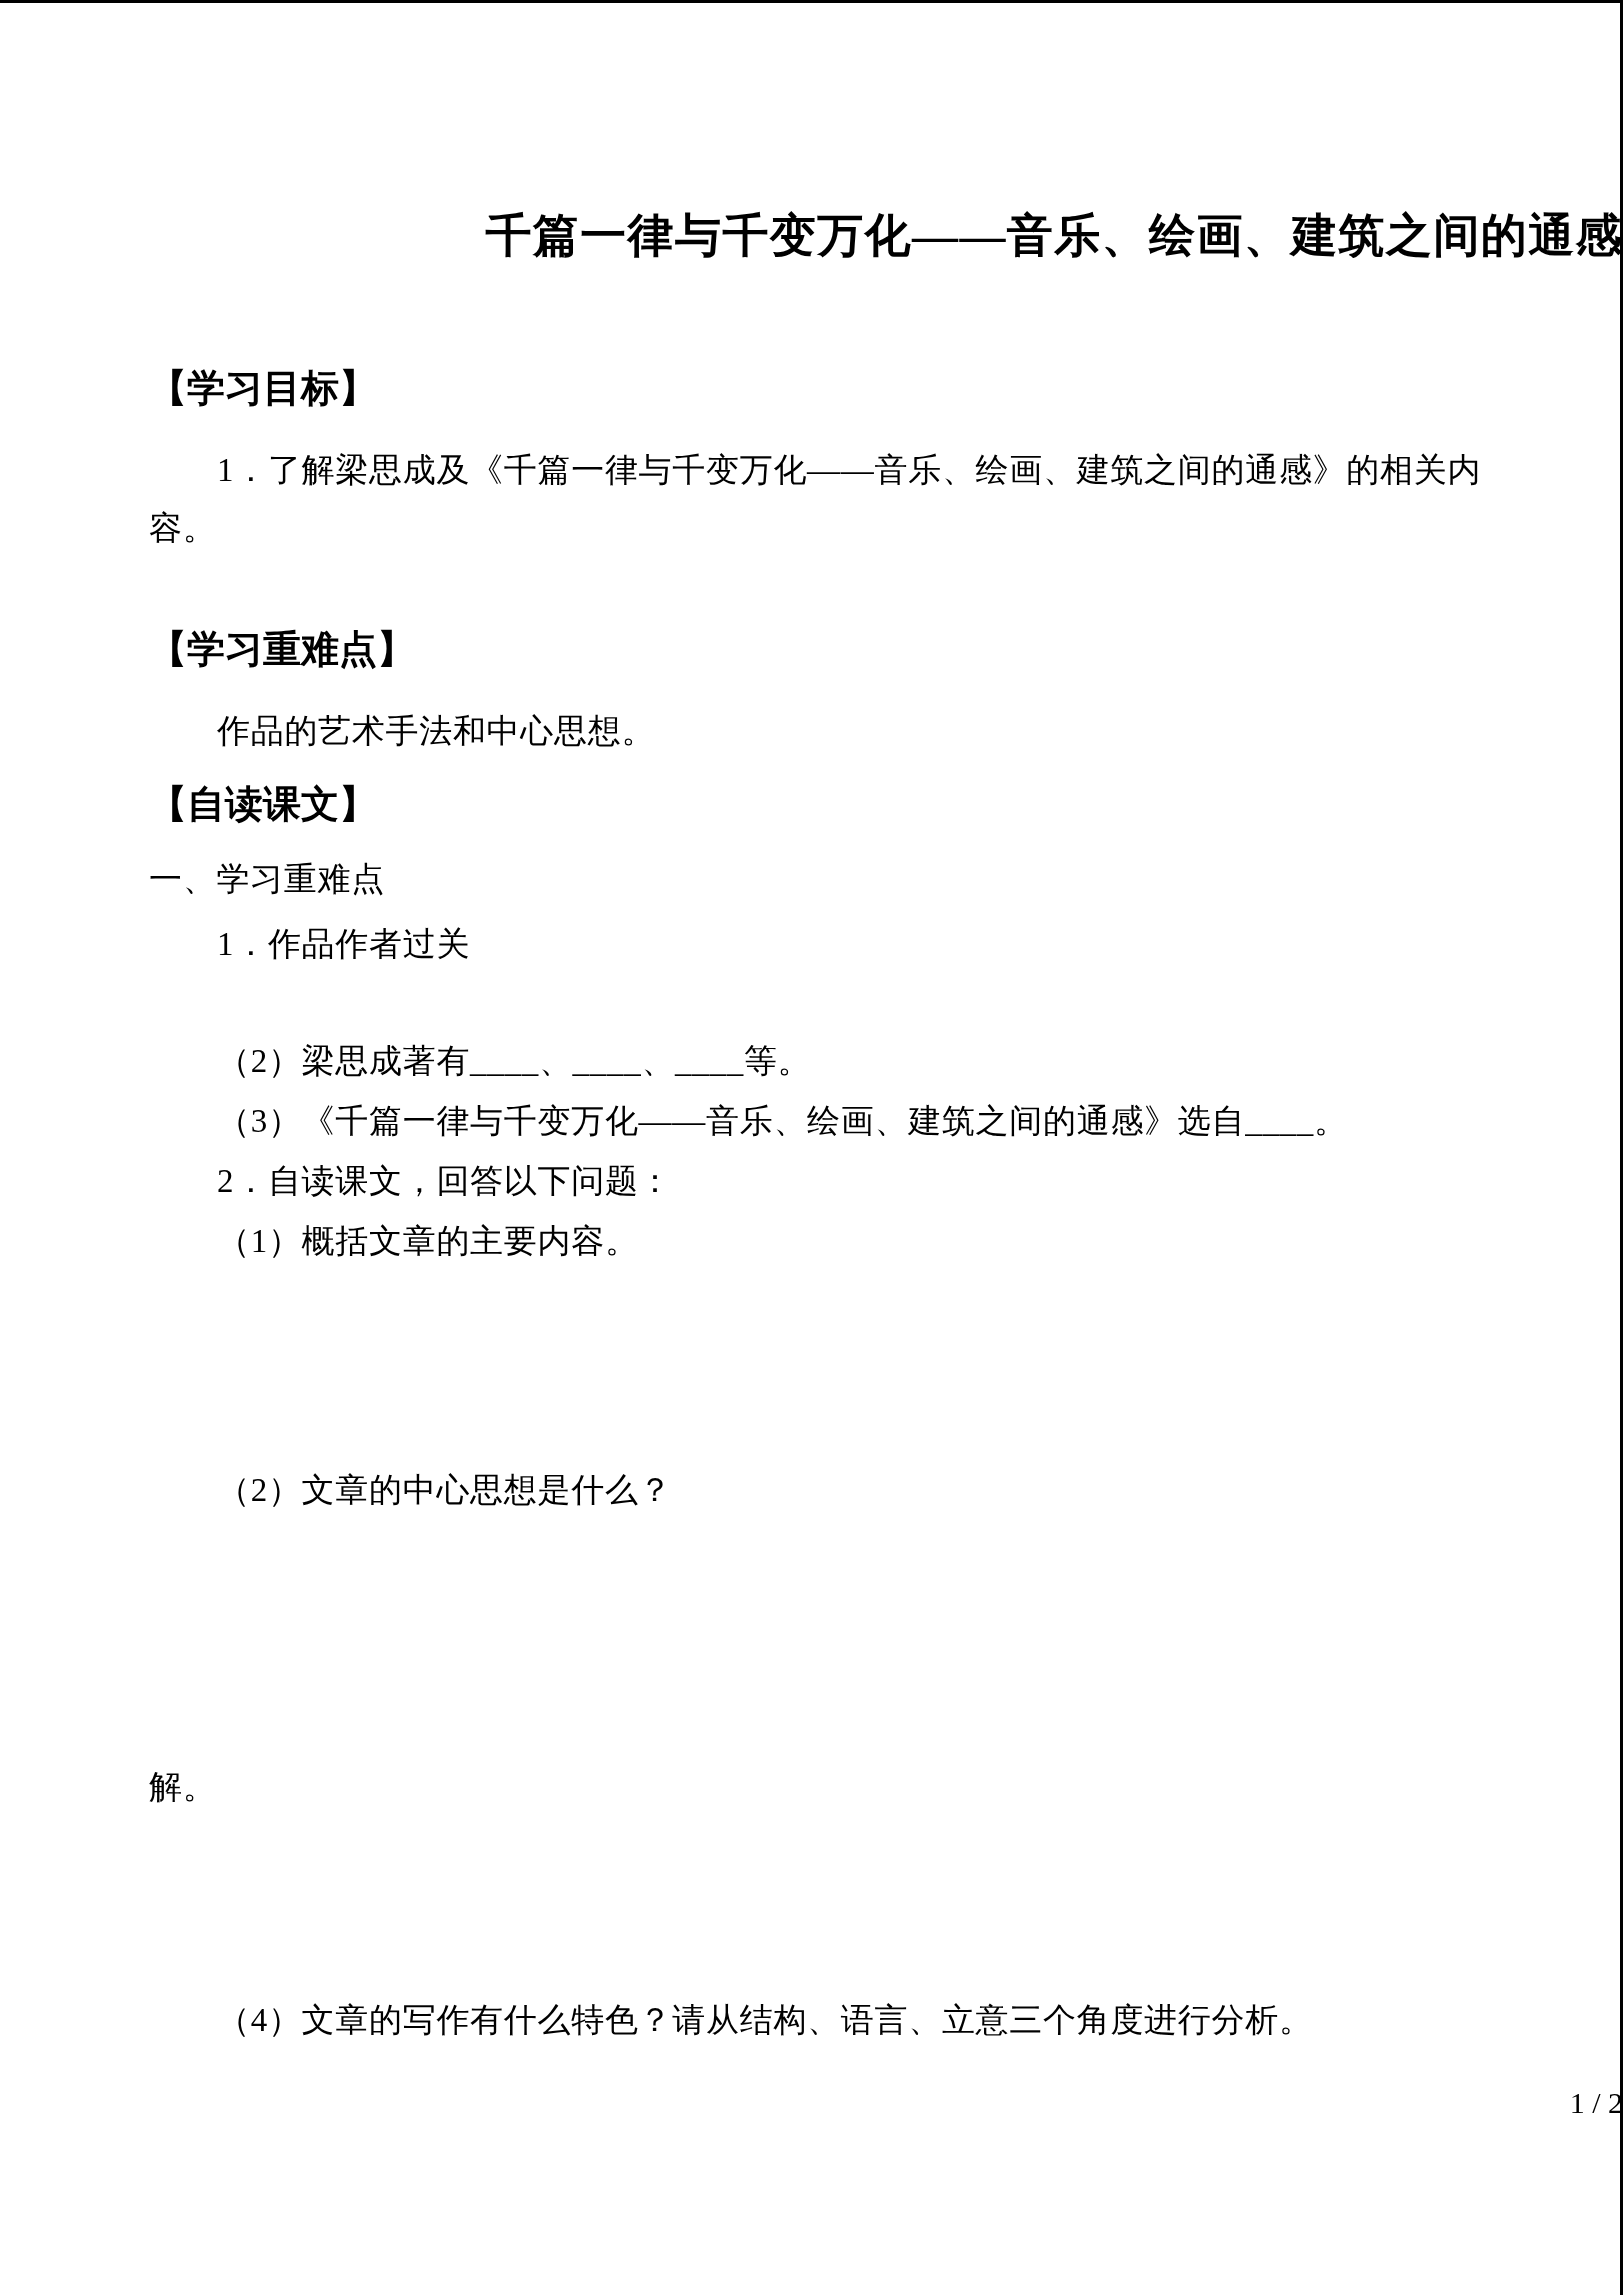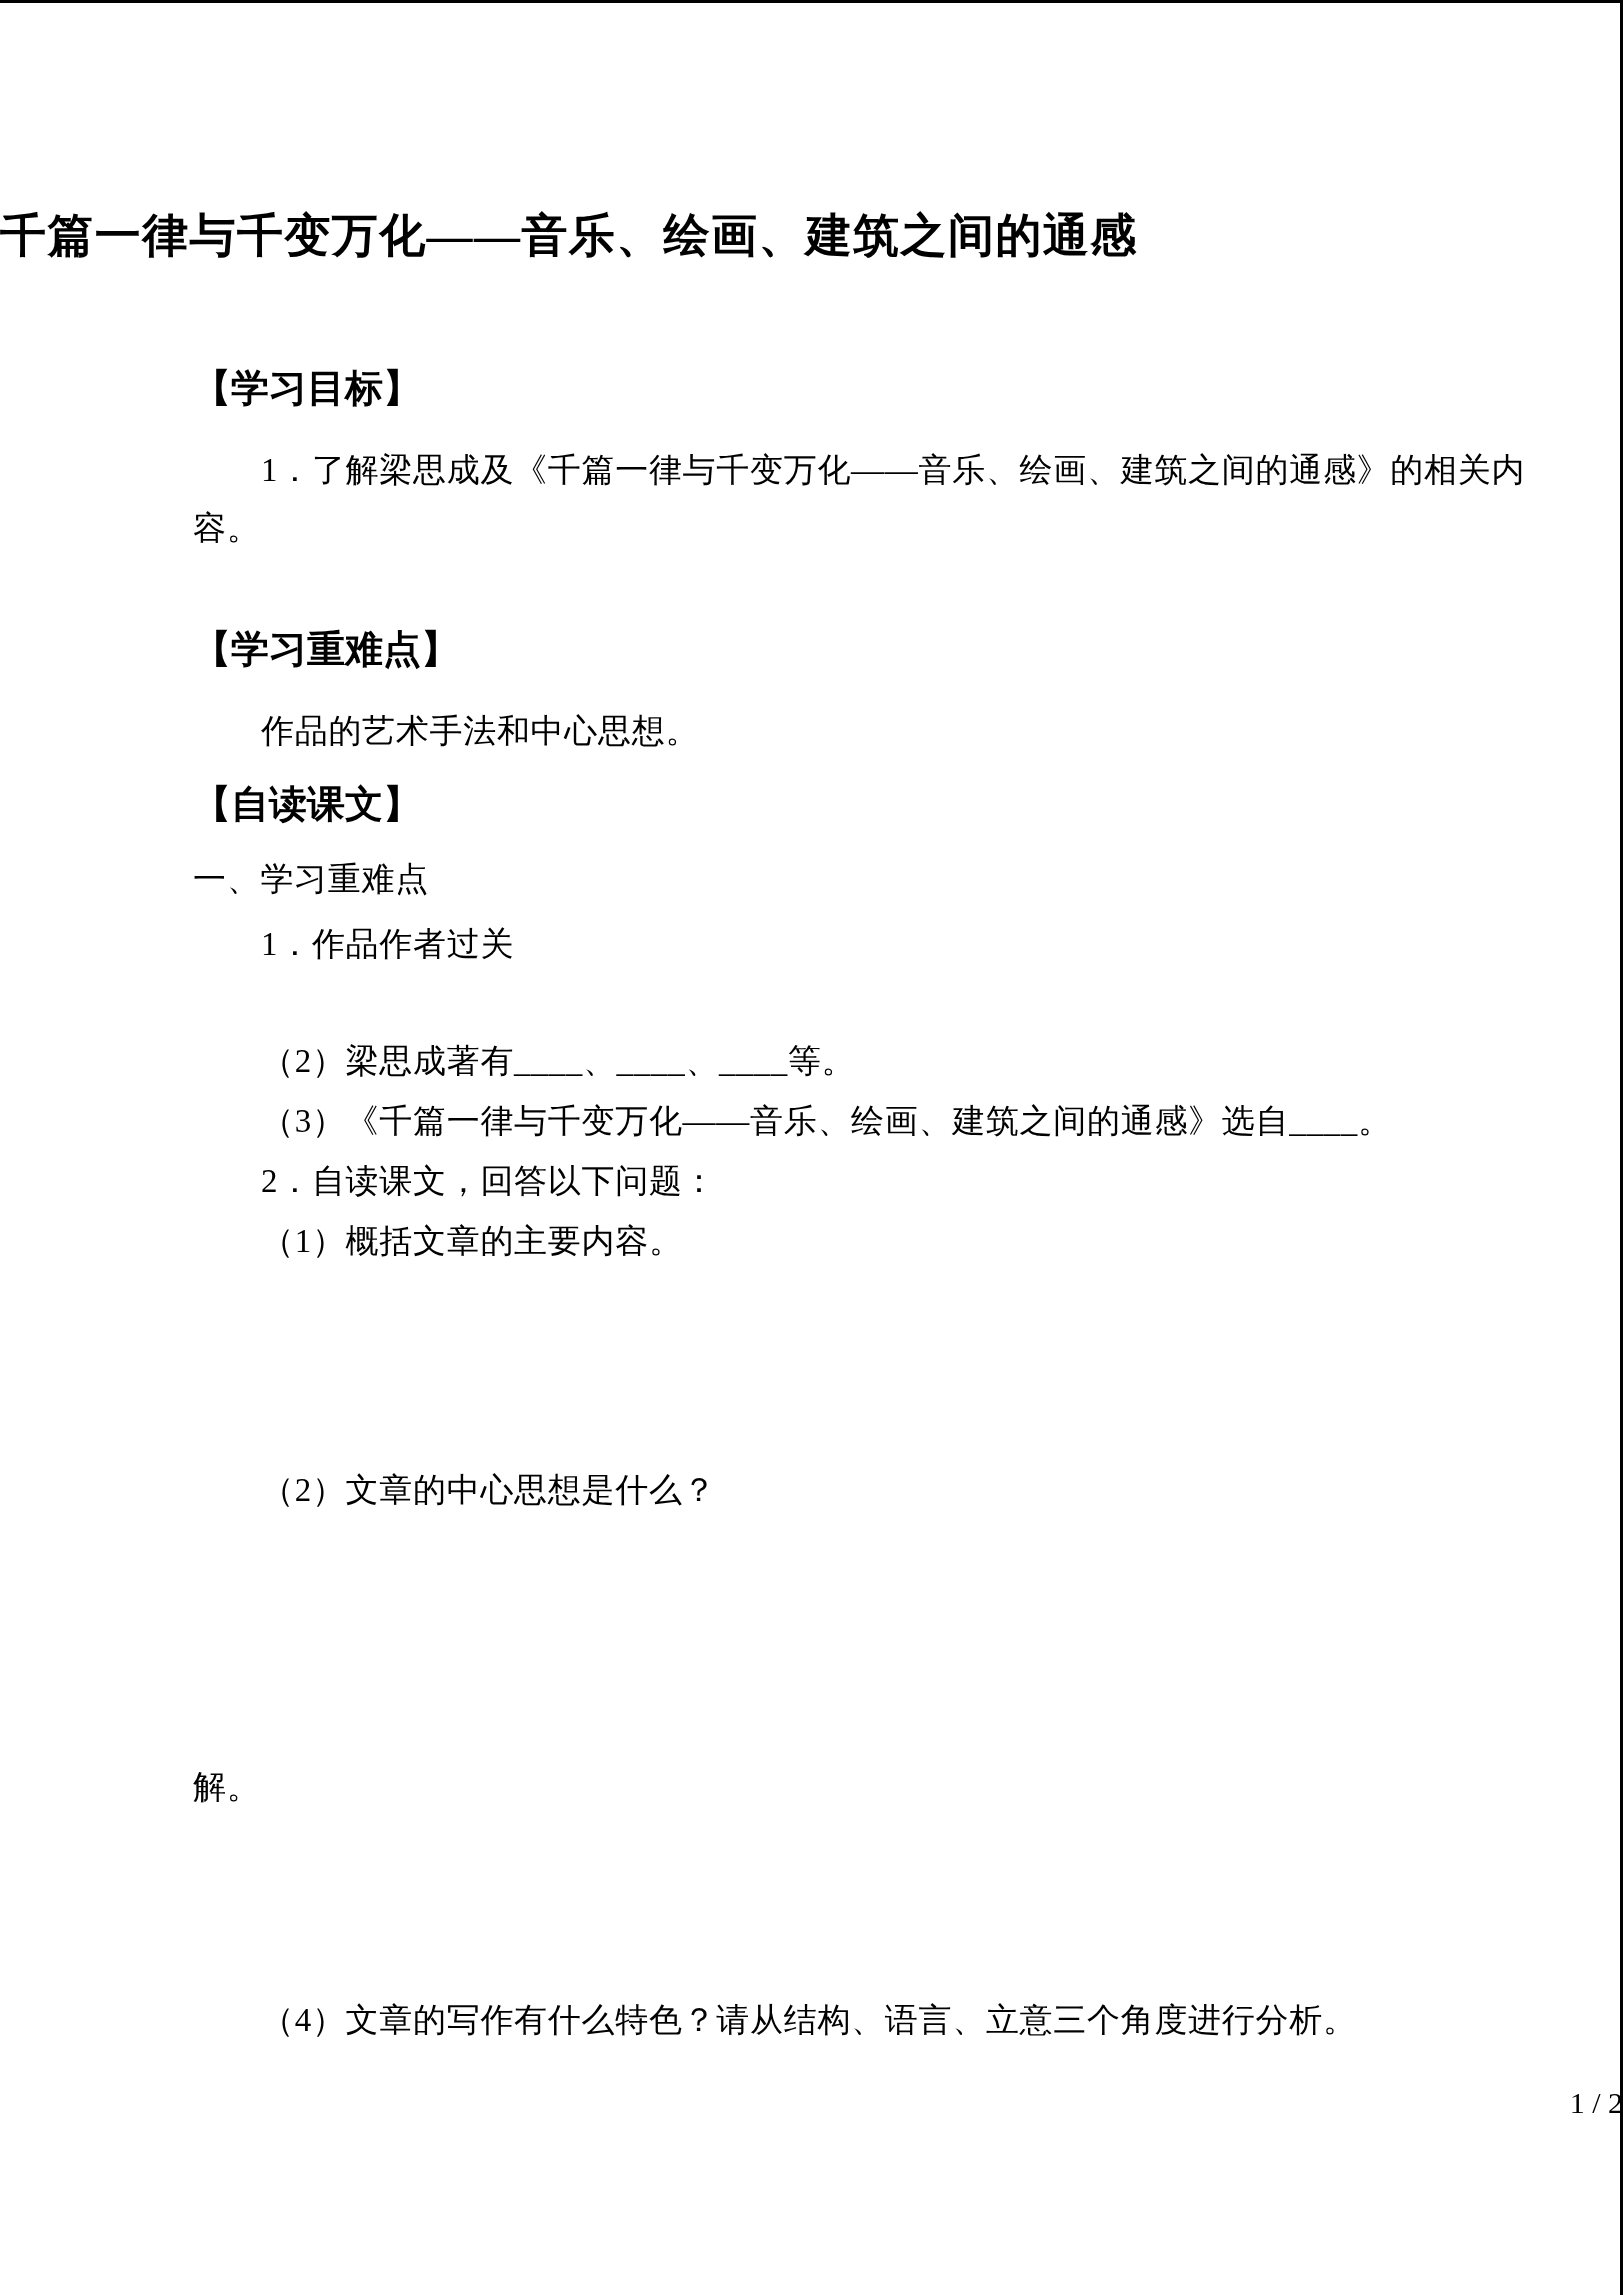--- a/index.html
+++ b/index.html
@@ -26,33 +26,32 @@
     position: absolute;
     top: 0; right: 0;
     width: 2.7px; height: 100%;
     background: #000000;
   }
   .doc-title {
     position: absolute;
     top: 205px;
     left: 0;
     width: 100%;
-    text-align: left;
+    text-align: right;
     font-size: 46px;
     font-weight: bold;
     letter-spacing: 1.4px;
     white-space: nowrap;
   }
   .line {
     position: absolute;
     white-space: nowrap;
     font-size: 33px;
     line-height: 38px;
     letter-spacing: 0.7px;
-    margin-left: 44px;
   }
   .heading {
     font-size: 38px;
     line-height: 44px;
     font-weight: bold;
     letter-spacing: 0;
   }
   .at-margin { left: 149px; }
   .indented  { left: 217px; }
   .page-footer {

